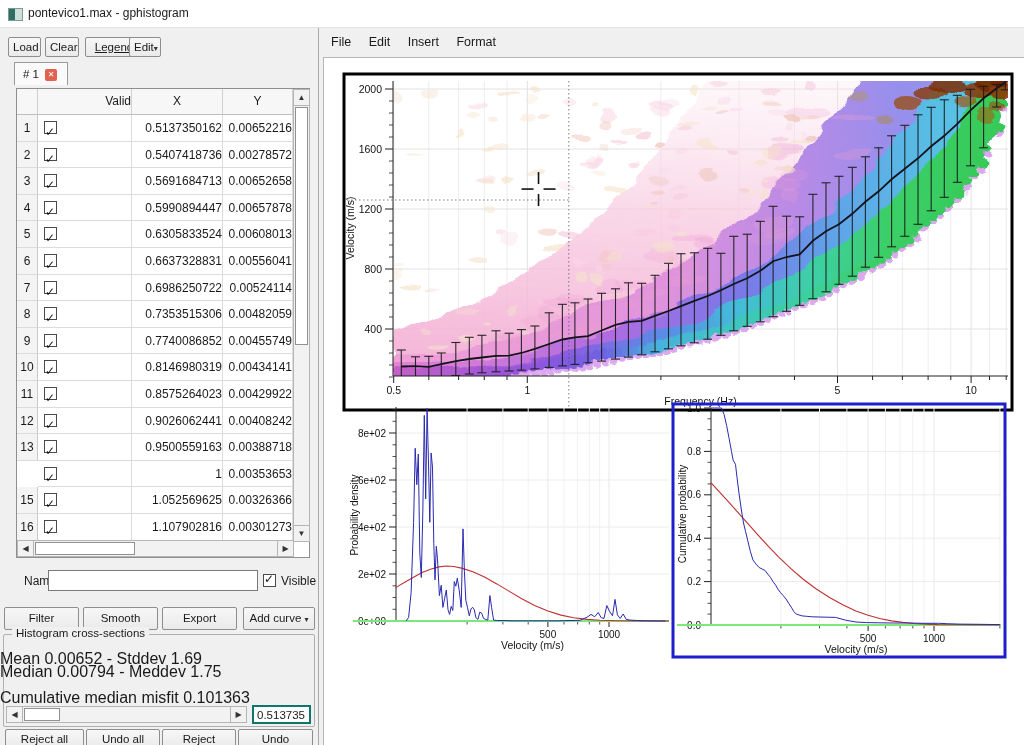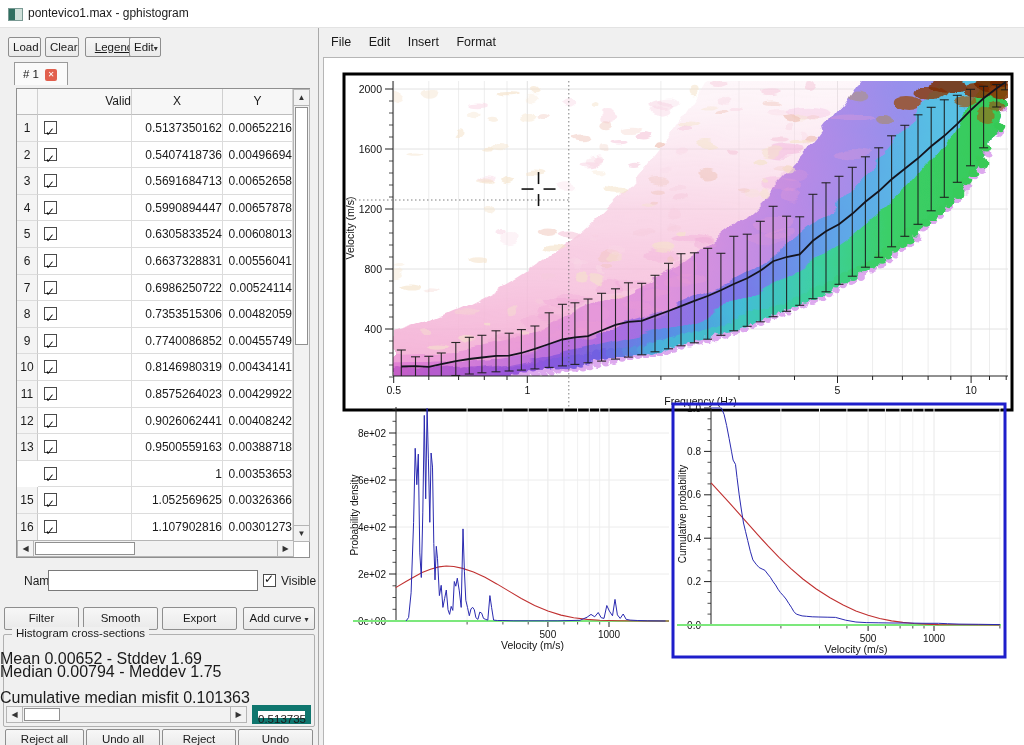--- a/index.html
+++ b/index.html
@@ -37,21 +37,21 @@
     text-align:center;}
   
   #namelabel{position:absolute;left:18px;top:572px;font-size:12px;}
   #nameinput{position:absolute;left:48px;top:568px;width:210px;height:21px;background:#fff;border:1px solid #7a7a7a;box-sizing:border-box;}
   #visiblecb{position:absolute;left:263px;top:572px;}
   #visiblelabel{position:absolute;left:281px;top:572px;font-size:12px;}
   
   #groupbox{position:absolute;left:3px;top:634px;width:312px;height:93px;border:1px solid #b0b0b0;border-radius:2px;box-sizing:border-box;}
   #grouptitle{position:absolute;left:12px;top:627px;font-size:11.5px;background:#f0f0f0;padding:0 4px;}
   .statline{position:absolute;left:0;width:312px;text-align:left;font-size:16px;}
-  #valuebox{position:absolute;left:252px;top:705px;width:59px;height:19px;background:#fff;border:6px solid #0f766e;
+  #valuebox{position:absolute;left:252px;top:705px;width:59px;height:19px;background:#fff;border:2px solid #0f766e;
     box-sizing:border-box;font-size:11.5px;text-align:right;line-height:17px;padding-right:4px;}
   
   #vsep1{position:absolute;left:318px;top:28px;width:1px;height:717px;background:#a9a9a9;}
   
   #menubar{position:absolute;left:324px;top:33px;width:700px;height:22px;font-size:12.5px;}
   .mitem{display:inline-block;padding:2px 7px;}
   #page{position:absolute;left:323px;top:57px;width:701px;height:688px;background:#fff;border-left:1px solid #b6b6b6;border-top:1px solid #b6b6b6;}
   svg text{font-family:"Liberation Sans","DejaVu Sans",sans-serif;fill:#111;}
 </style>
 </head>
@@ -89,21 +89,21 @@
           </div>
           <div class="tc val" style="left:115px;width:91px;">0.5137350162</div>
           <div class="tc val" style="left:206px;width:70px;">0.00652216</div>
         </div>
         <div class="trow" style="top:26.6px">
           <div class="tc num" style="left:0;width:21px;">2</div>
           <div class="tc" style="left:21px;width:94px;">
             <div class="cb on" style="position:absolute;left:6px;top:6px;"></div>
           </div>
           <div class="tc val" style="left:115px;width:91px;">0.5407418736</div>
-          <div class="tc val" style="left:206px;width:70px;">0.00496694</div>
+          <div class="tc val" style="left:206px;width:70px;">0.00278572</div>
         </div>
         <div class="trow" style="top:53.2px">
           <div class="tc num" style="left:0;width:21px;">3</div>
           <div class="tc" style="left:21px;width:94px;">
             <div class="cb on" style="position:absolute;left:6px;top:6px;"></div>
           </div>
           <div class="tc val" style="left:115px;width:91px;">0.5691684713</div>
           <div class="tc val" style="left:206px;width:70px;">0.00652658</div>
         </div>
         <div class="trow" style="top:79.8px">

